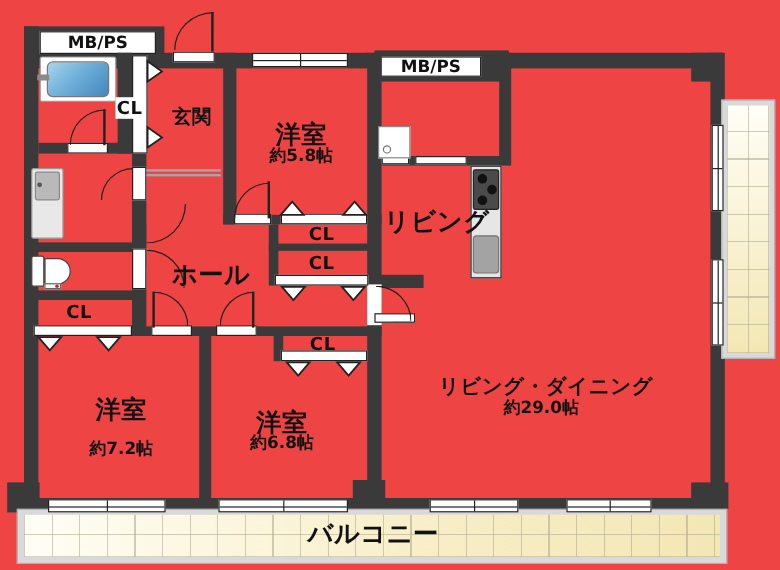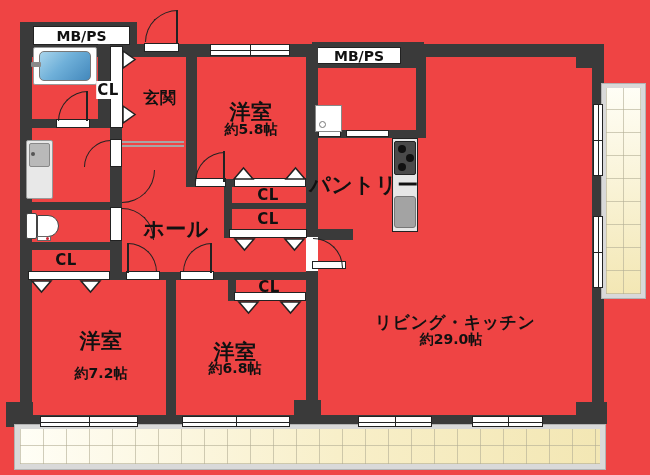--- a/index.html
+++ b/index.html
@@ -187,28 +187,29 @@
   <div style="position:absolute;left:392px;top:138px;width:26px;height:94px;background:#e6e6e6;border:1.5px solid #222;box-sizing:border-box;"></div>
   <div style="position:absolute;left:394px;top:141px;width:22px;height:34px;background:#4a4a4a;border:1px solid #222;border-radius:2px;box-sizing:border-box;"></div>
   <div style="position:absolute;left:398px;top:145px;width:8px;height:8px;background:#111;border-radius:50%;"></div>
   <div style="position:absolute;left:406px;top:154px;width:8px;height:8px;background:#111;border-radius:50%;"></div>
   <div style="position:absolute;left:398px;top:163px;width:8px;height:8px;background:#111;border-radius:50%;"></div>
   <div style="position:absolute;left:394px;top:196px;width:22px;height:32px;background:#a3a3a3;border:1px solid #777;border-radius:3px;box-sizing:border-box;"></div>
 
   <div class="lbl" style="left:160px;top:98px;font-size:16px;">玄関</div>
   <div class="lbl" style="left:251px;top:112px;">洋室</div>
   <div class="lbl sz" style="left:251px;top:130px;">約5.8帖</div>
-  <div class="lbl" style="left:364px;top:185px;">パントリー</div>
+  <div class="lbl" style="left:364px;top:185px;">リビング</div>
   <div class="lbl" style="left:176px;top:229px;">ホール</div>
-  <div class="lbl" style="left:455px;top:322px;font-size:17px;">リビング・キッチン</div>
+  <div class="lbl" style="left:455px;top:322px;font-size:17px;">リビング・ダイニング</div>
   <div class="lbl sz" style="left:451px;top:340px;">約29.0帖</div>
   <div class="lbl" style="left:101px;top:341px;">洋室</div>
   <div class="lbl sz" style="left:101px;top:374px;">約7.2帖</div>
   <div class="lbl" style="left:235px;top:352px;">洋室</div>
   <div class="lbl sz" style="left:235px;top:369px;text-align:center;">約6.8帖</div>
+  <div class="lbl" style="left:311px;top:445px;">バルコニー</div>
 
   <div class="lbl cl" style="left:108px;top:90px;background:#fff;padding:0 1px;">CL</div>
   <div class="lbl cl" style="left:268px;top:195px;">CL</div>
   <div class="lbl cl" style="left:268px;top:219px;">CL</div>
   <div class="lbl cl" style="left:269px;top:287px;">CL</div>
   <div class="lbl cl" style="left:66px;top:260px;">CL</div>
 
 </div>
 
 </body></html>

